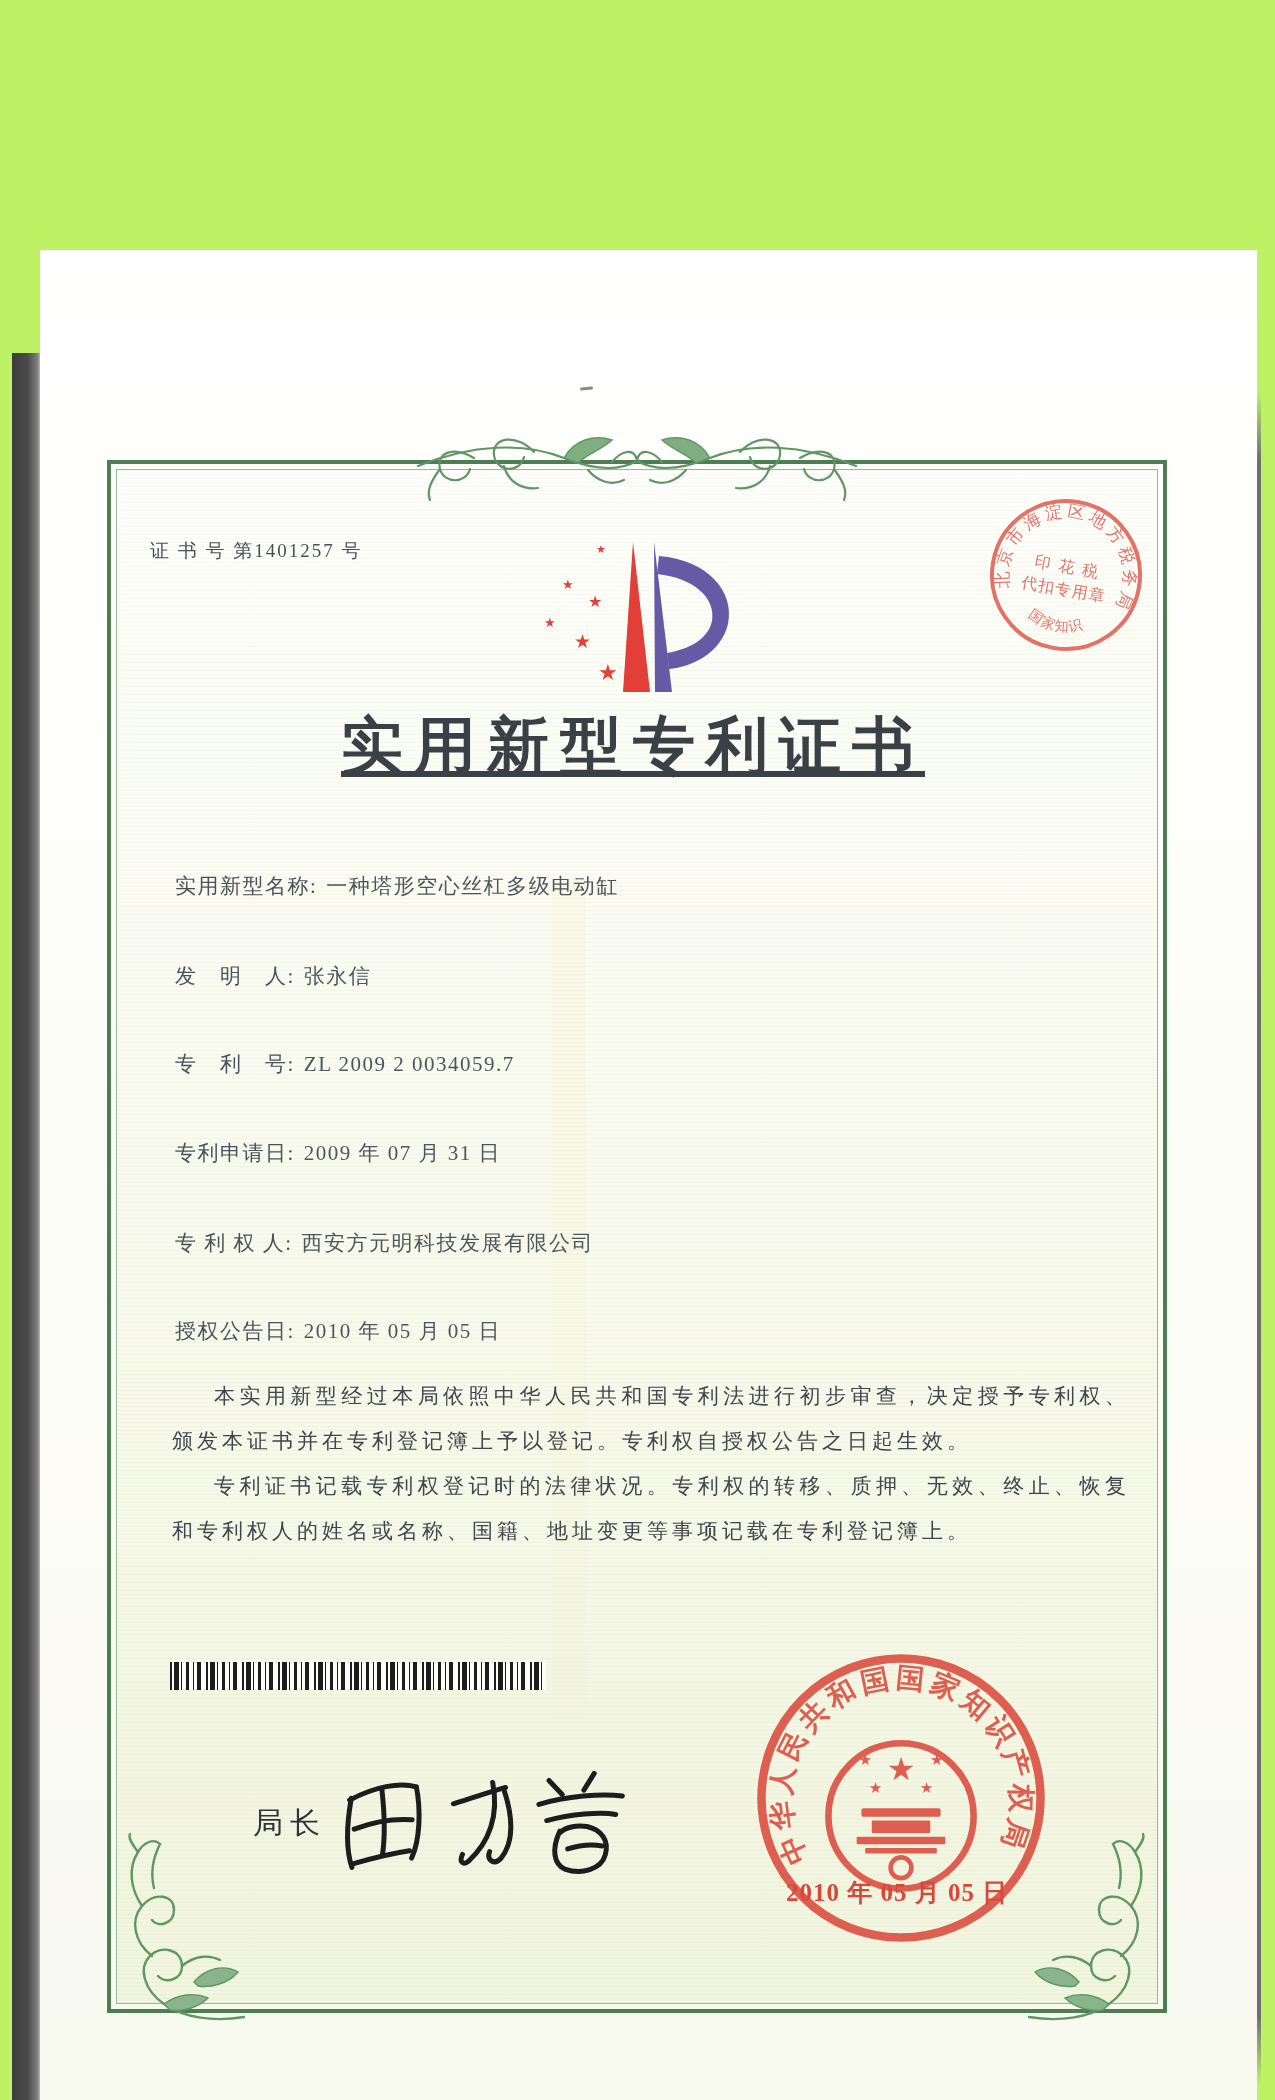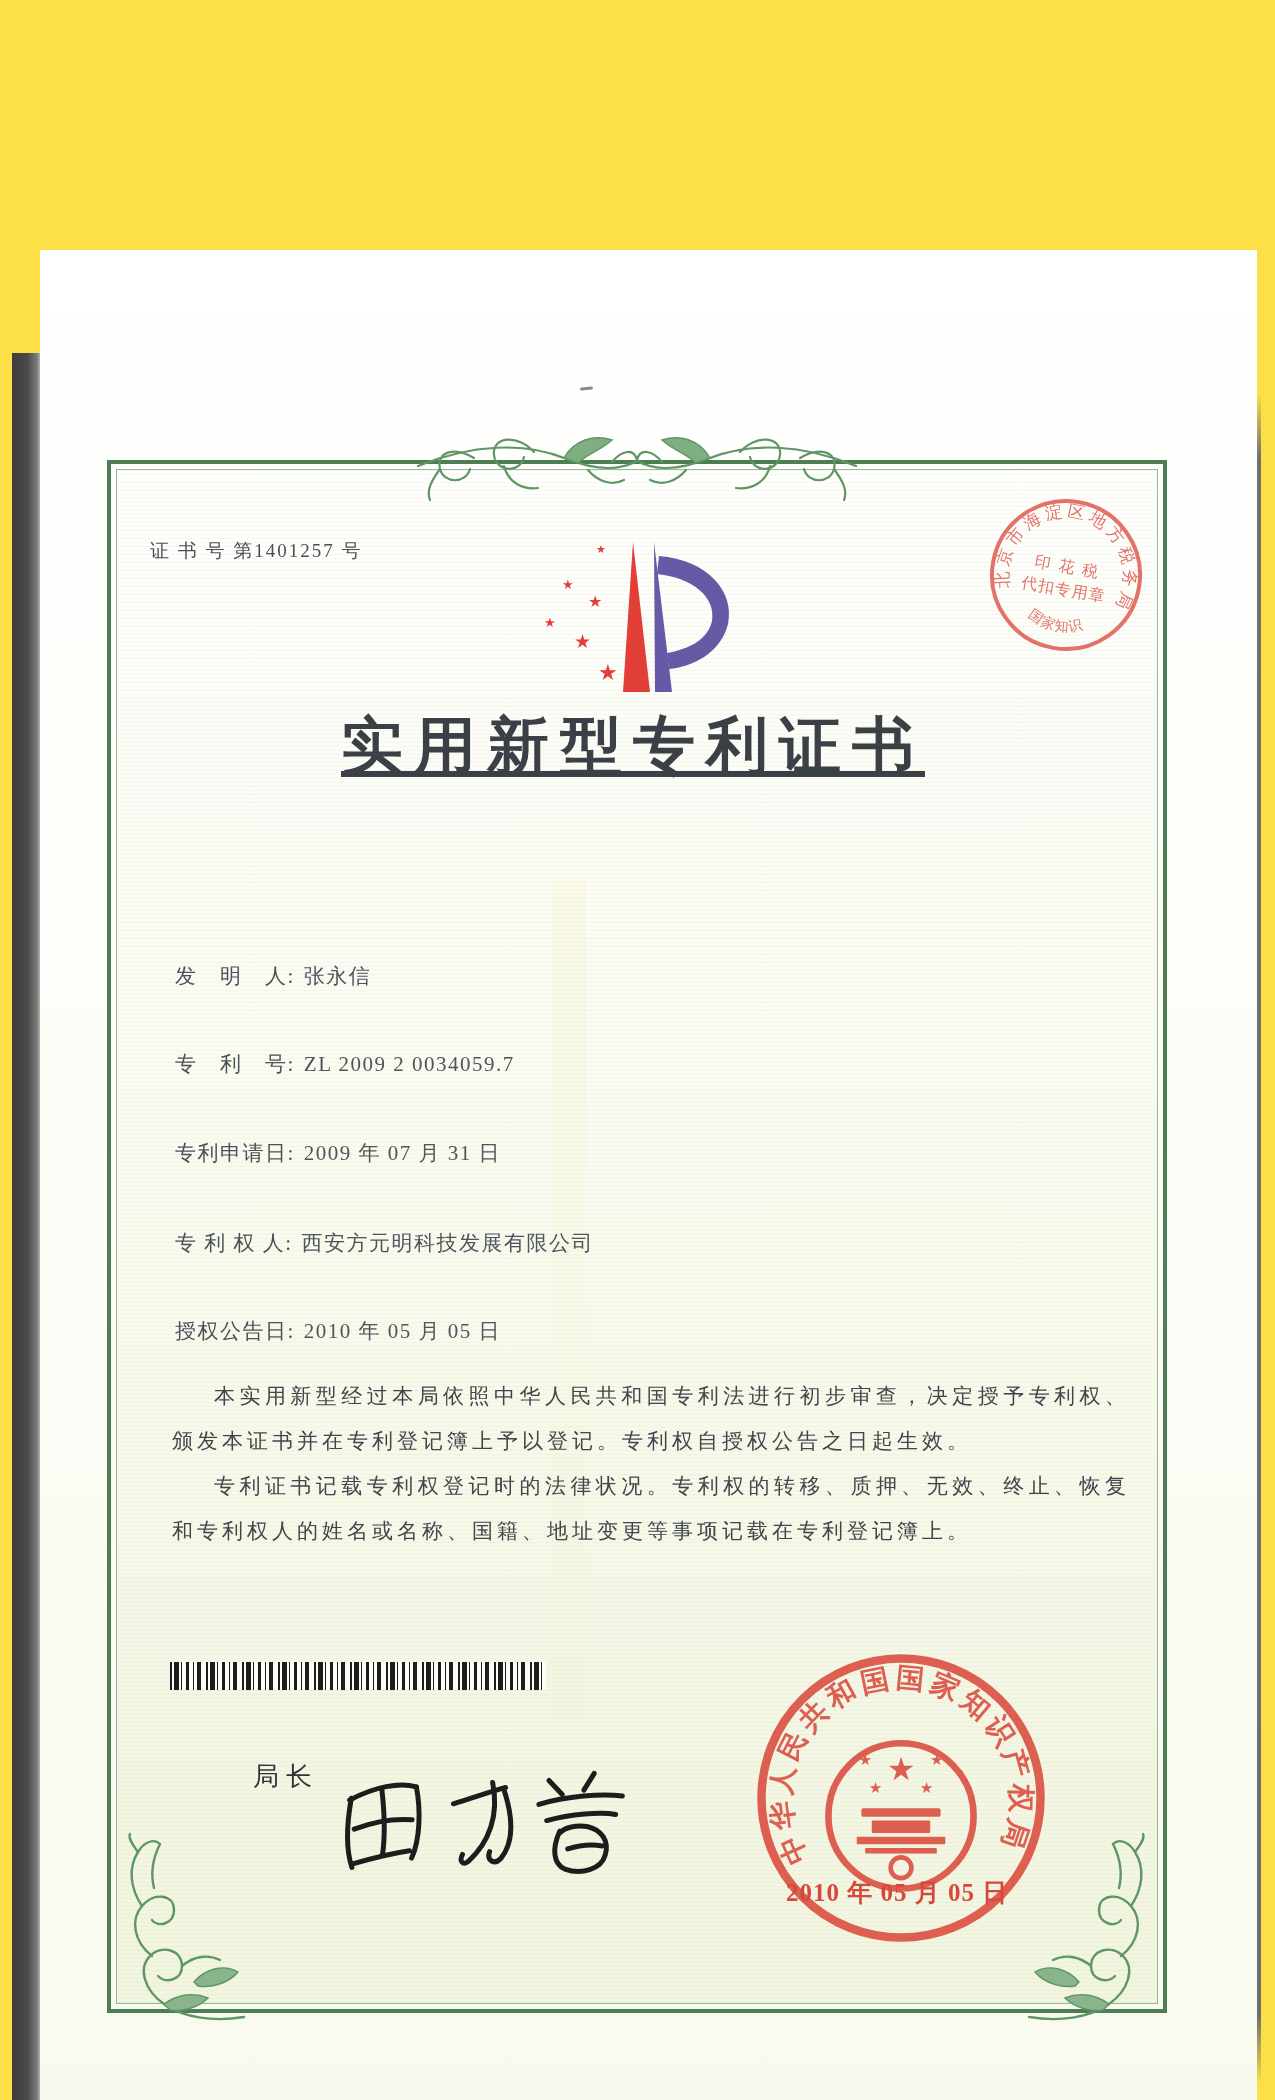--- a/index.html
+++ b/index.html
@@ -1,17 +1,17 @@
 <!DOCTYPE html>
 <html><head>
 <meta charset="utf-8">
 <style>
   html,body{margin:0;padding:0;background:#ffffff;}
   #scan{
-    position:relative;width:1275px;height:2100px;background:#fde047;overflow:hidden;
+    position:relative;width:1275px;height:2100px;background:#bef264;overflow:hidden;
     font-family:"Liberation Serif","DejaVu Serif",serif;
   }
   
   .left-strip{position:absolute;left:12px;top:353px;width:28px;height:1747px;
     background:linear-gradient(90deg,#3c3c3c 0%,#4a4a4a 55%,#7d7d7d 90%,#b5b5b5 100%);}
   .right-edge{position:absolute;left:1257px;top:392px;width:4px;height:1692px;
     background:linear-gradient(180deg,rgba(110,110,110,0) 0%,#6f6f6f 4%,#6f6f6f 96%,rgba(110,110,110,0) 100%);}
   .paper{position:absolute;left:40px;top:250px;width:1217px;height:1850px;
     background:linear-gradient(180deg,#ffffff 0%,#fdfdf8 45%,#f8f9ef 100%);}
   .top-dot{position:absolute;left:580px;top:387px;width:13px;height:3px;background:#8a8a86;transform:rotate(-6deg);border-radius:2px;}
@@ -37,21 +37,21 @@
   .row .val{margin-left:9px;color:#4e545b;}
   .r0{top:872px}.r1{top:962px}.r2{top:1050px}.r3{top:1139px}.r4{top:1229px}.r5{top:1317px}
   .bodytext{left:172px;top:1374px;width:958px;font-size:21px;line-height:45px;
     letter-spacing:4px;text-align:justify;color:#40454b;}
   .bodytext p{margin:0;text-indent:2em;}
   .barcode{left:170px;top:1662px;width:376px;height:28px;
     background:repeating-linear-gradient(90deg,
       #1d1d1d 0 2px,#fdfdf8 2px 4px,#1d1d1d 4px 9px,#fdfdf8 9px 11px,
       #1d1d1d 11px 12px,#fdfdf8 12px 16px,#1d1d1d 16px 19px,#fdfdf8 19px 23px,
       #1d1d1d 23px 24px,#fdfdf8 24px 27px,#1d1d1d 27px 31px,#fdfdf8 31px 36px);}
-  .sig-label{left:253px;top:1759px;font-size:26px;letter-spacing:7px;color:#30343a;}
+  .sig-label{left:253px;top:1803px;font-size:30px;letter-spacing:7px;color:#30343a;}
   .sig-svg{left:332px;top:1750px;width:300px;height:132px;transform:rotate(-2deg);}
   .sig-svg svg{display:block;width:100%;height:100%;}
   .seal{left:753px;top:1650px;width:296px;height:296px;opacity:0.93;z-index:3;}
   .seal svg{display:block;width:100%;height:100%;}
   .seal-date{left:786px;top:1876px;font-size:25px;letter-spacing:1px;color:#d8473b;z-index:4;font-weight:600;}
   .stamp{left:985px;top:494px;width:162px;height:162px;transform:rotate(10deg);opacity:0.88;z-index:4;}
   .stamp svg{display:block;width:100%;height:100%;}
   .footer{left:107px;top:1952px;width:1052px;text-align:center;font-size:18px;
     letter-spacing:3px;color:#4a4f55;}
   
@@ -124,20 +124,23 @@
     <span class="star" style="left:58px;top:4px;font-size:11px;">★</span>
     <span class="star" style="left:24px;top:38px;font-size:13px;">★</span>
     <span class="star" style="left:50px;top:54px;font-size:16px;">★</span>
     <span class="star" style="left:6px;top:76px;font-size:13px;">★</span>
     <span class="star" style="left:36px;top:92px;font-size:19px;">★</span>
     <span class="star" style="left:60px;top:122px;font-size:22px;">★</span>
   </div>
 
   <div class="content title">实用新型专利证书</div>
 
+  <div class="content row r0">
+    <span>实用新型名称:</span><span class="val">一种塔形空心丝杠多级电动缸</span>
+  </div>
   <div class="content row r1">
     <span>发　明　人:</span><span class="val">张永信</span>
   </div>
   <div class="content row r2">
     <span>专　利　号:</span><span class="val">ZL 2009 2 0034059.7</span>
   </div>
   <div class="content row r3">
     <span>专利申请日:</span><span class="val">2009 年 07 月 31 日</span>
   </div>
   <div class="content row r4">

